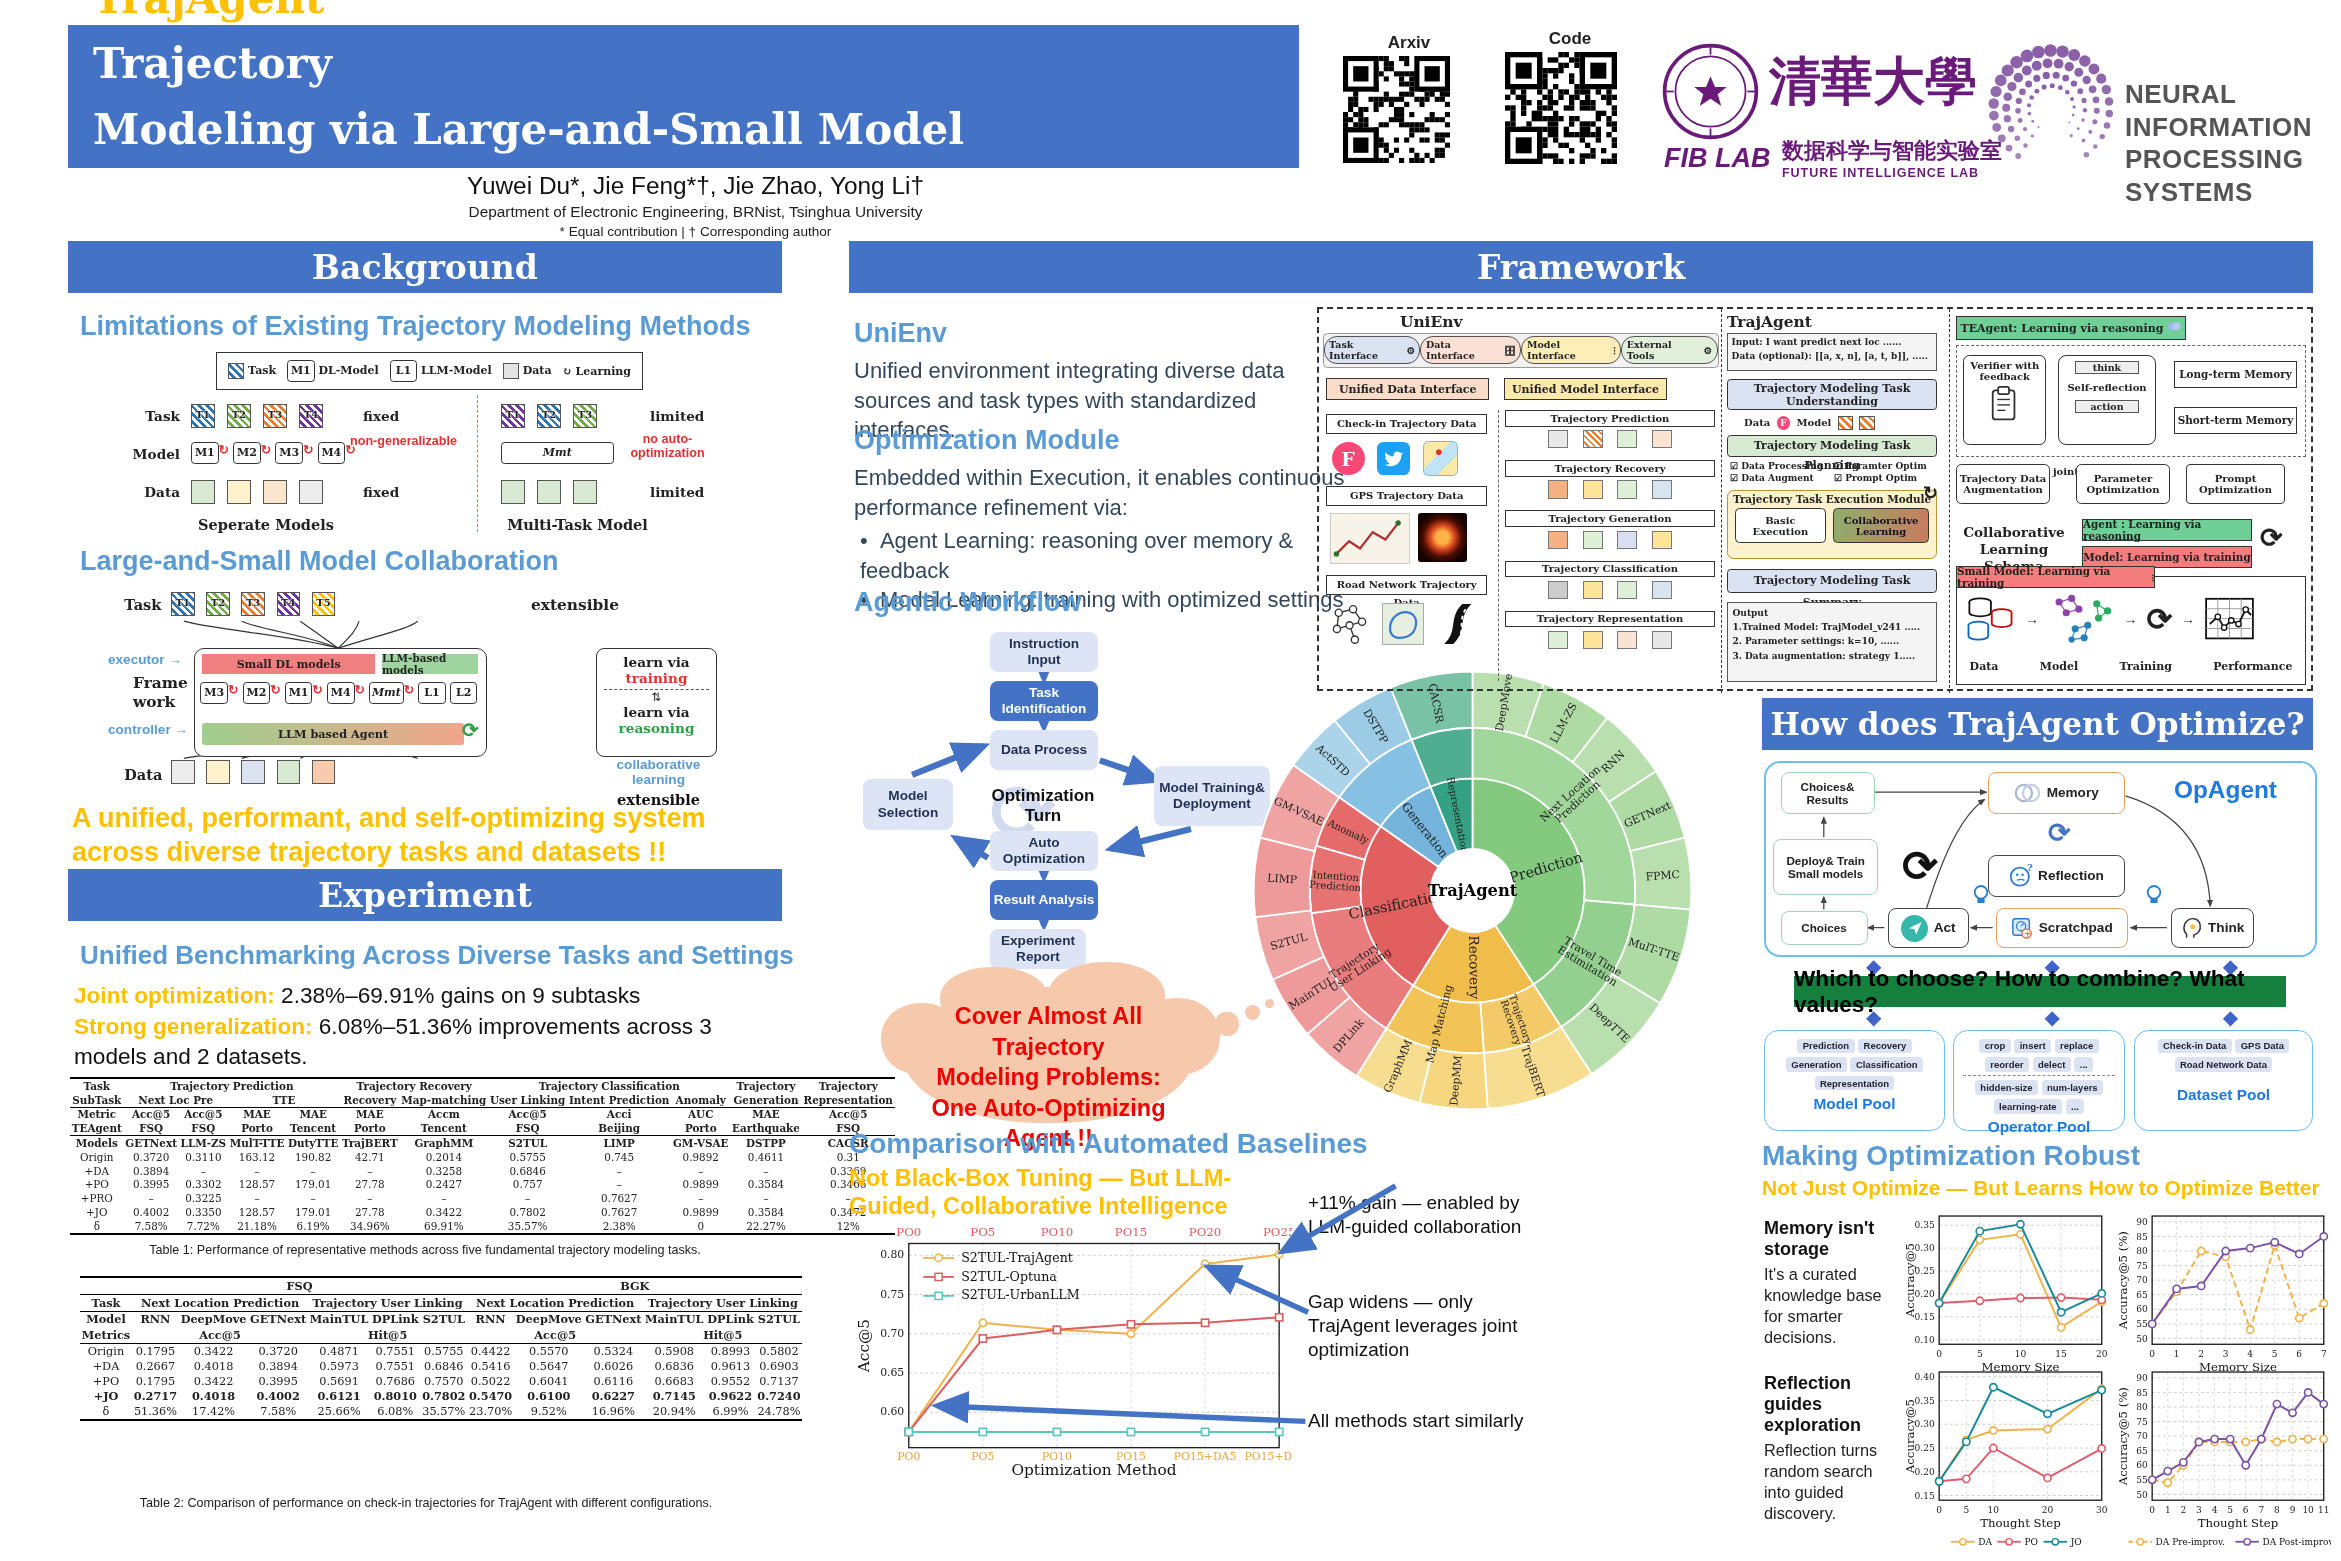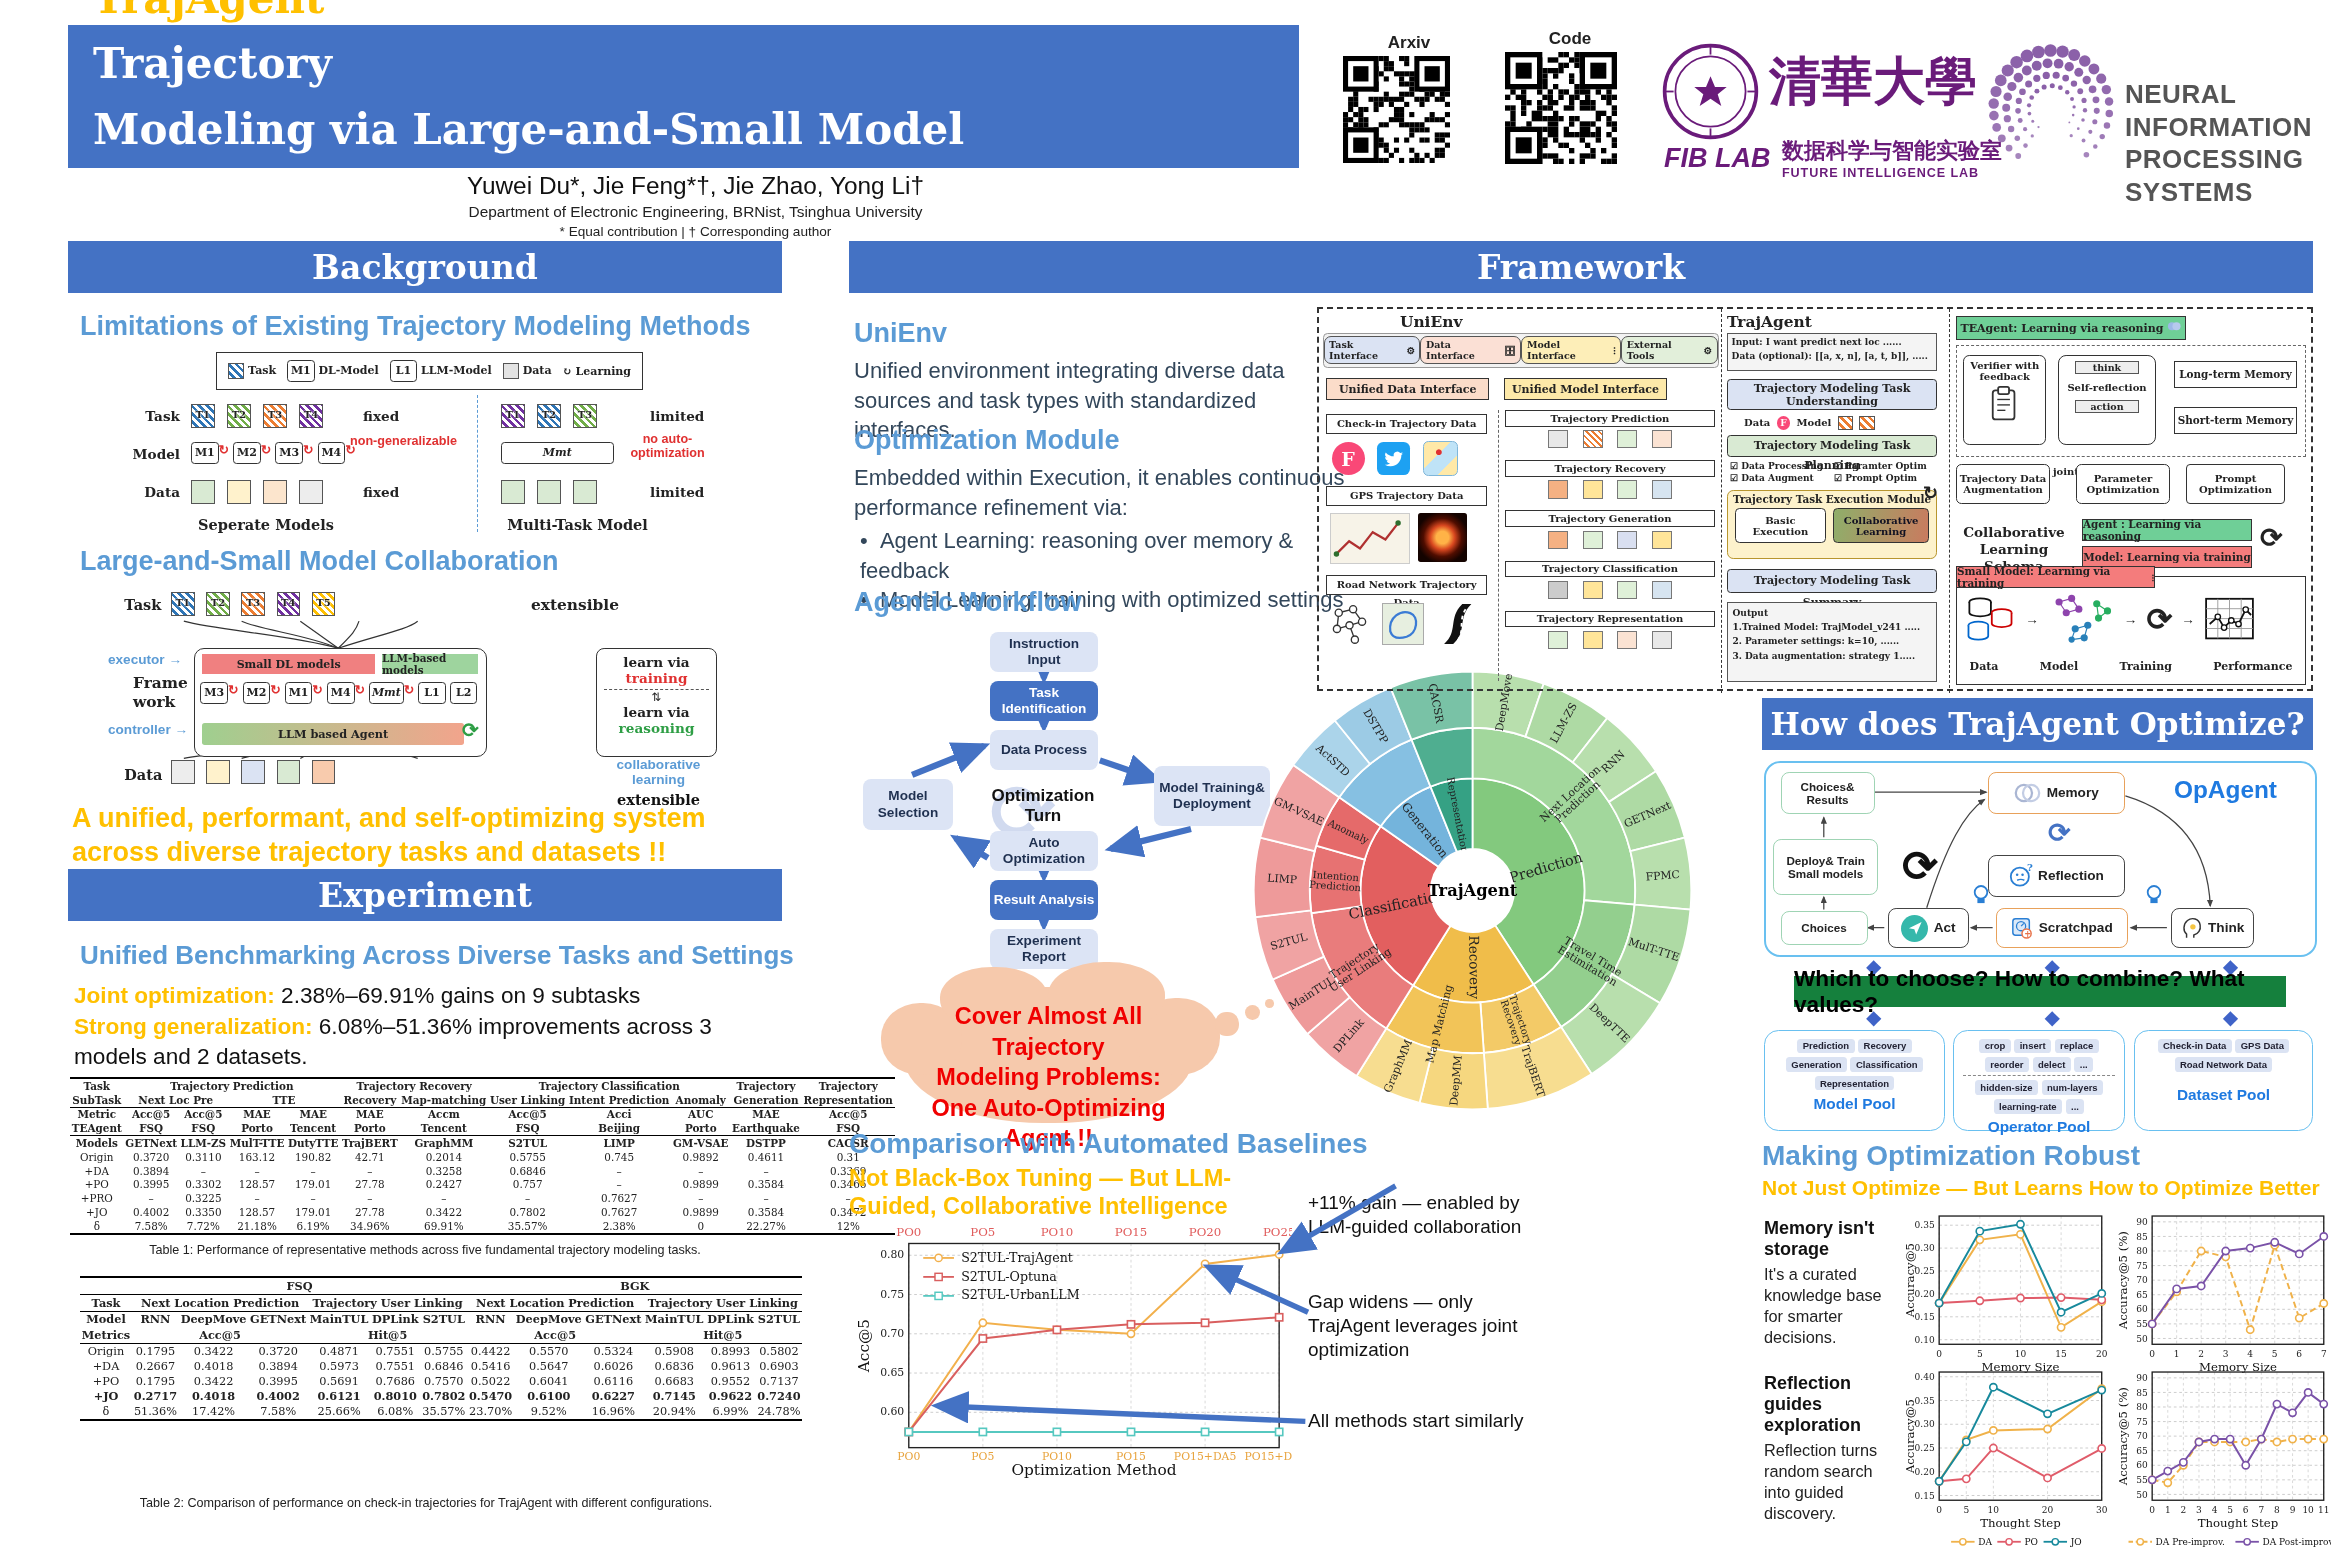--- a/index.html
+++ b/index.html
@@ -45,21 +45,21 @@
       font-size:13.6px;display:flex;align-items:center;justify-content:center;text-align:center;
       line-height:1.2;padding:1.8px;box-sizing:border-box;}
   .flow-node.dark{background:#4472c4;color:#fff;}
   .chip{display:inline-block;background:#dbe3f3;border-radius:3.6px;padding:1.8px 5.4px;margin:1.8px;
       font-size:9.5px;font-weight:bold;color:#223;}
   .pool{position:absolute;border:1.8px solid #69c0f0;border-radius:14.5px;background:#fff;text-align:center;
       padding-top:5.4px;box-sizing:border-box;}
   .pool .pool-label{color:#1f7ae0;font-weight:bold;font-size:15.4px;margin-top:2.7px;}
   .fd-box{position:absolute;border:1.1px solid #333;background:#fff;font-family:"DejaVu Serif",serif;
       font-weight:bold;text-align:center;box-sizing:border-box;}
-  .fd-chip{display:inline-flex;align-items:center;gap:2.7px;border:0.9px solid #555;border-radius:7px;
+  .fd-chip{display:inline-flex;align-items:center;gap:2.7px;border:0.9px solid #555;border-radius:13px;
       font-family:"DejaVu Serif",serif;font-weight:bold;font-size:9.5px;padding:1.8px 4.5px;}
   .ue-task-hdr{border:1.1px solid #333;font-family:"DejaVu Serif",serif;font-weight:bold;font-size:10px;
       text-align:center;padding:1.8px 0;background:#fff;}
   .ue-sq{display:inline-block;width:18px;height:16.3px;border:0.9px solid #777;margin:3.6px 7.2px;vertical-align:middle;}
   .op-node{position:absolute;border:1.4px solid #444;border-radius:8.1px;background:#fff;display:flex;
       align-items:center;justify-content:center;gap:5.4px;font-weight:bold;font-size:12.6px;text-align:center;
       line-height:1.15;box-sizing:border-box;padding:1.8px;}
   .op-node.orange{border-color:#e8a15a;}
   .op-node.green-b{border-color:#9fd4b4;}
   .cloud{position:absolute;background:#f6c9ac;border-radius:48%;}
@@ -1009,21 +1009,21 @@
     </svg>
     <div class="abs" style="left:136px;top:143px;font-size:78px;color:#b9c7e8;opacity:.65;font-weight:bold;">⟳</div>
     <div class="flow-node" style="left:136px;top:7.2px;width:108px;height:40px;">Instruction Input</div>
     <div class="flow-node dark" style="left:136px;top:56px;width:108px;height:40px;">Task Identification</div>
     <div class="flow-node" style="left:136px;top:105px;width:108px;height:40px;">Data Process</div>
     <div class="flow-node" style="left:9px;top:154px;width:90px;height:51px;">Model Selection</div>
     <div class="abs" style="left:126px;top:161px;width:126px;text-align:center;font-weight:bold;font-size:17px;color:#111;line-height:1.2;">Optimization Turn</div>
     <div class="flow-node" style="left:300px;top:141px;width:116px;height:60px;">Model Training&amp; Deployment</div>
     <div class="flow-node" style="left:136px;top:206px;width:108px;height:40px;">Auto Optimization</div>
     <div class="flow-node dark" style="left:136px;top:255px;width:108px;height:40px;">Result Analysis</div>
-    <div class="flow-node" style="left:136px;top:304px;width:108px;height:40px;">Experiment Report</div>
+    <div class="flow-node" style="left:136px;top:304px;width:96px;height:40px;">Experiment Report</div>
   </div>
 
   <svg id="sunburst" class="abs" width="443" height="443" style="left:1251px;top:669px;" viewBox="0 0 490 490">
       <path d="M245,121 A124,124 0 0 1 312.53524034186336,348.99515042523257 L270.05339561069127,283.5788461254895 A46,46 0 0 0 245,199 Z" fill="#83c97e" stroke="#fff" stroke-width="2"></path>
       <path d="M312.53524034186336,348.99515042523257 A124,124 0 0 1 179.2900112350826,350.15796392339684 L220.6237138452726,284.0102124231956 A46,46 0 0 0 270.05339561069127,283.5788461254895 Z" fill="#f0bd4a" stroke="#fff" stroke-width="2"></path>
       <path d="M179.2900112350826,350.15796392339684 A124,124 0 0 1 143.42514650816497,173.87652189247032 L207.31900596270637,218.6154839278519 A46,46 0 0 0 220.6237138452726,284.0102124231956 Z" fill="#e25f5f" stroke="#fff" stroke-width="2"></path>
       <path d="M143.42514650816497,173.87652189247032 A124,124 0 0 1 198.5487824164269,130.02920203371838 L227.76809670286804,202.34954268992777 A46,46 0 0 0 207.31900596270637,218.6154839278519 Z" fill="#74b4dc" stroke="#fff" stroke-width="2"></path>
       <path d="M198.5487824164269,130.02920203371838 A124,124 0 0 1 244.99999999999997,121 L245,199 A46,46 0 0 0 227.76809670286804,202.34954268992777 Z" fill="#35a184" stroke="#fff" stroke-width="2"></path>
       <path d="M245,65 A180,180 0 0 1 424.3150456565142,260.68803369457845 L368.52814256337643,255.80731210070962 A124,124 0 0 0 245,121 Z" fill="#a2d79c" stroke="#fff" stroke-width="2"></path>
       <path d="M424.3150456565142,260.68803369457845 A180,180 0 0 1 343.03502630270486,395.9607022301763 L312.53524034186336,348.99515042523257 A124,124 0 0 0 368.52814256337643,255.80731210070962 Z" fill="#93cf8e" stroke="#fff" stroke-width="2"></path>

